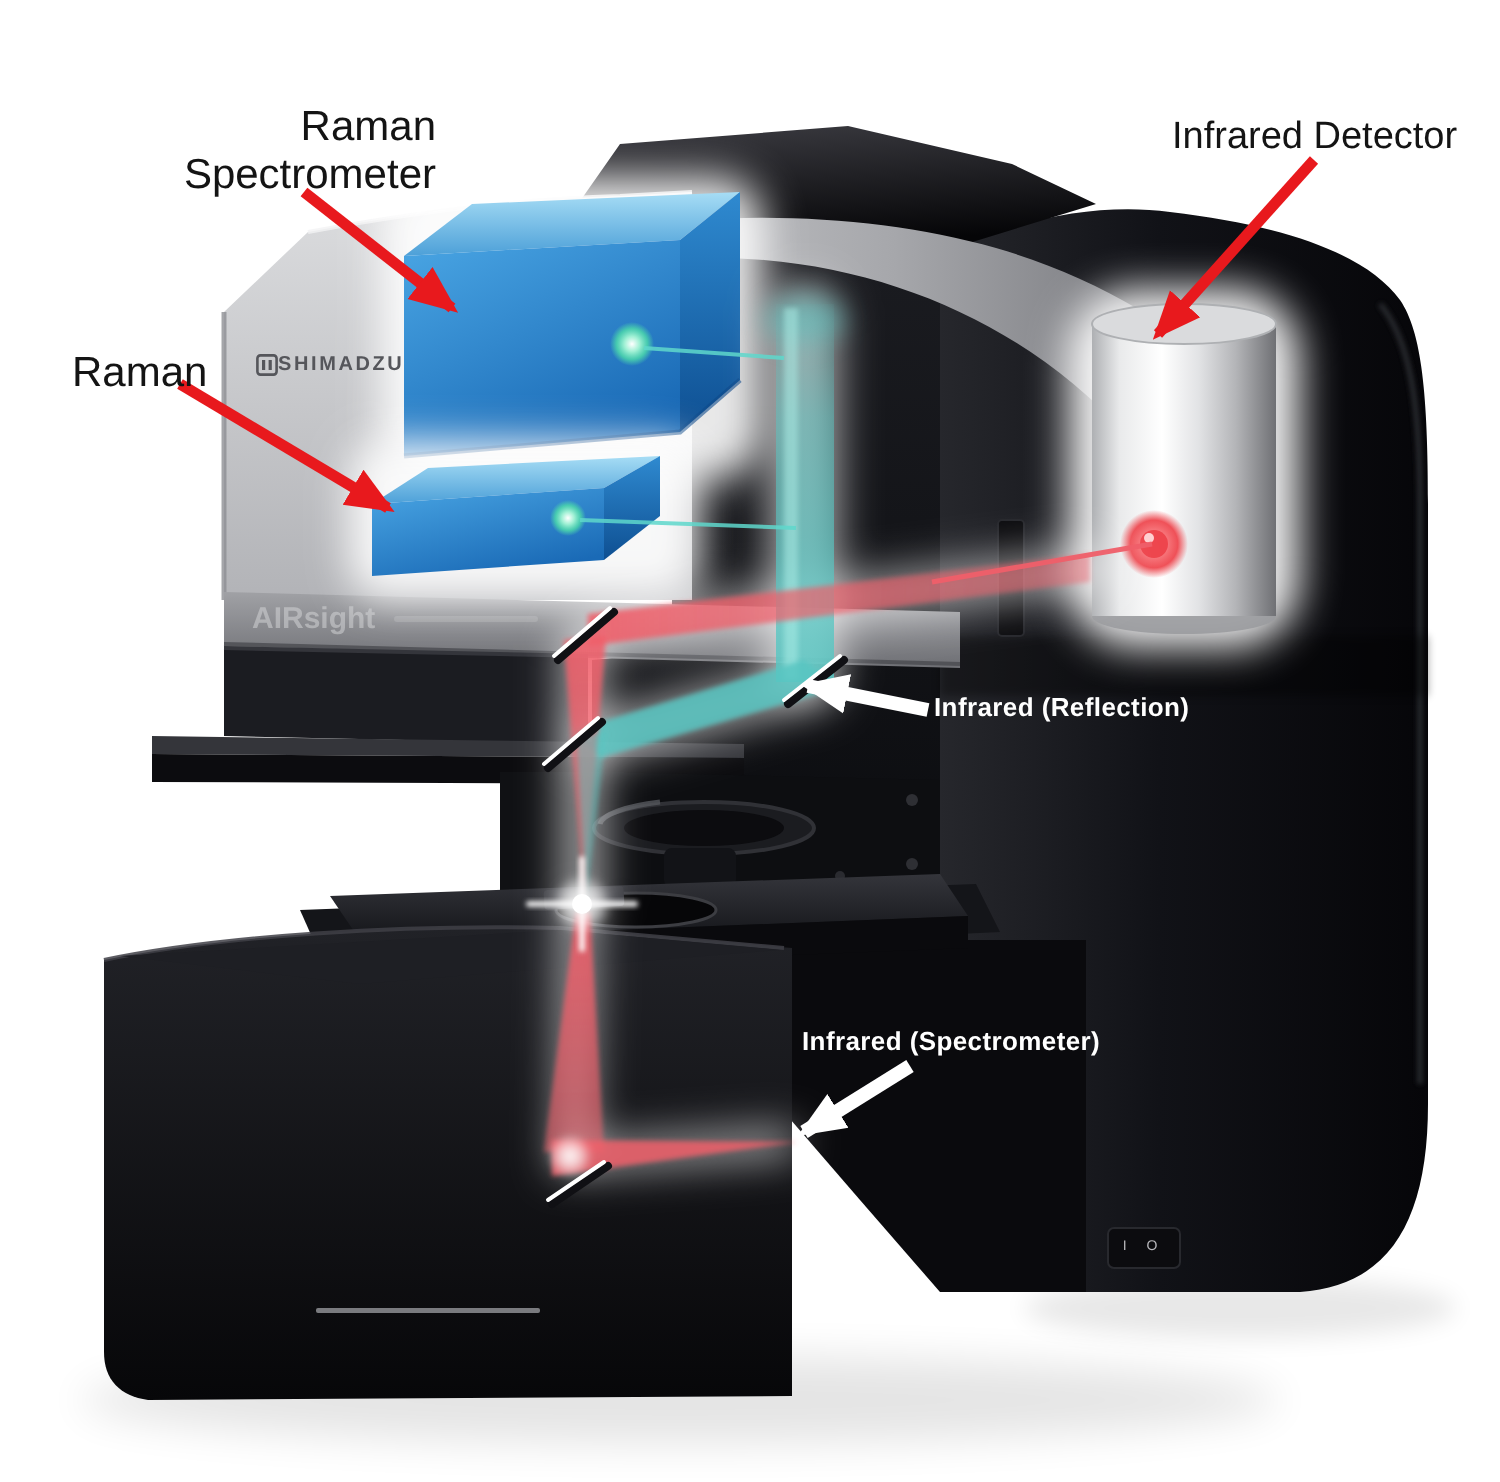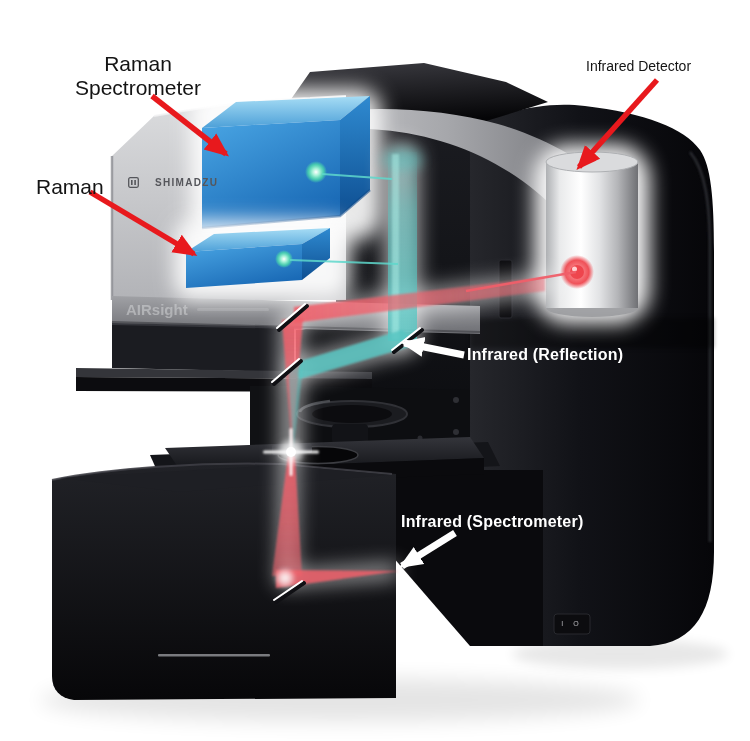--- a/index.html
+++ b/index.html
@@ -1,22 +1,22 @@
 <!DOCTYPE html>
 <html style="--background: #ffffff; --annotation-arrow-red: #e8191d; --annotation-arrow-white: #ffffff; --label-text-dark: #141414; --label-text-light: #ffffff; --raman-beam-teal: #57c6c2; --infrared-beam-red: #f05f6a; --optics-blue: #2e8fd5; --optics-blue-light: #6cc0ee; --optics-blue-dark: #1460a8;"><head>
 <meta charset="utf-8">
 <style>
   html,body{margin:0;padding:0;background:var(--background,#fff);}
   #stage{position:relative;width:750px;height:741px;overflow:hidden;
          font-family:"Liberation Sans","DejaVu Sans",sans-serif;background:var(--background,#fff);}
   #stage svg.scene{position:absolute;left:0;top:0;z-index:1;}
   .note{position:absolute;z-index:3;white-space:pre-line;}
-  .note.dark{color:var(--label-text-dark,#141414);font-size:21px;line-height:1.16;font-weight:400;}
-  .note.light{color:var(--label-text-light,#fff);font-size:16px;font-weight:700;letter-spacing:.2px;}
-  .brand{position:absolute;z-index:3;display:flex;align-items:center;gap:16px;
+  .note.dark{color:var(--label-text-dark,#141414);font-size:21px;line-height:1.16;font-weight:400;text-align:right;}
+  .note.light{color:var(--label-text-light,#fff);font-size:13px;font-weight:700;letter-spacing:.2px;}
+  .brand{position:absolute;z-index:3;display:flex;align-items:center;gap:0;
          color:#55565b;font-size:10px;font-weight:700;letter-spacing:1.3px;}
   .model{position:absolute;z-index:3;color:#d8d9db;opacity:.5;font-size:15px;font-weight:700;
          display:flex;align-items:center;gap:9px;}
   .model .tagline{display:inline-block;width:72px;height:3px;border-radius:2px;
          background:rgba(255,255,255,.28);}
   .switch-label{position:absolute;z-index:3;width:36px;text-align:center;color:#b9b9bd;
          font-size:7px;letter-spacing:4px;}
   .ctr{text-align:center;}
 </style>
 </head>
@@ -288,21 +288,21 @@
     <line x1="464" y1="355" x2="404" y2="343" stroke="var(--annotation-arrow-white,#fff)" stroke-width="7" marker-end="url(#mWhite)"></line>
     <line x1="455" y1="533" x2="402" y2="566" stroke="var(--annotation-arrow-white,#fff)" stroke-width="7" marker-end="url(#mWhite)"></line>
   </g>
 </svg>
 
 <div class="note dark ctr" style="left:58px;top:52px;width:160px;">Raman
 Spectrometer</div>
 
 <div class="note dark" style="left:36px;top:175px;">Raman</div>
 
-<div class="note dark" style="left:586px;top:58px;font-size:14px;">Infrared Detector</div>
+<div class="note dark" style="left:586px;top:58px;font-size:19px;">Infrared Detector</div>
 
 <div class="note light" style="left:467px;top:346px;">Infrared (Reflection)</div>
 
 <div class="note light" style="left:401px;top:513px;">Infrared (Spectrometer)</div>
 
 <div class="brand" style="left:128px;top:177px;">
   <svg width="11" height="11" viewBox="0 0 11 11">
     <rect x="0.7" y="0.7" width="9.6" height="9.6" rx="1.5" fill="none" stroke="#55565b" stroke-width="1.3"></rect>
     <rect x="3" y="3" width="1.6" height="5" fill="#55565b"></rect>
     <rect x="6.3" y="3" width="1.6" height="5" fill="#55565b"></rect>

